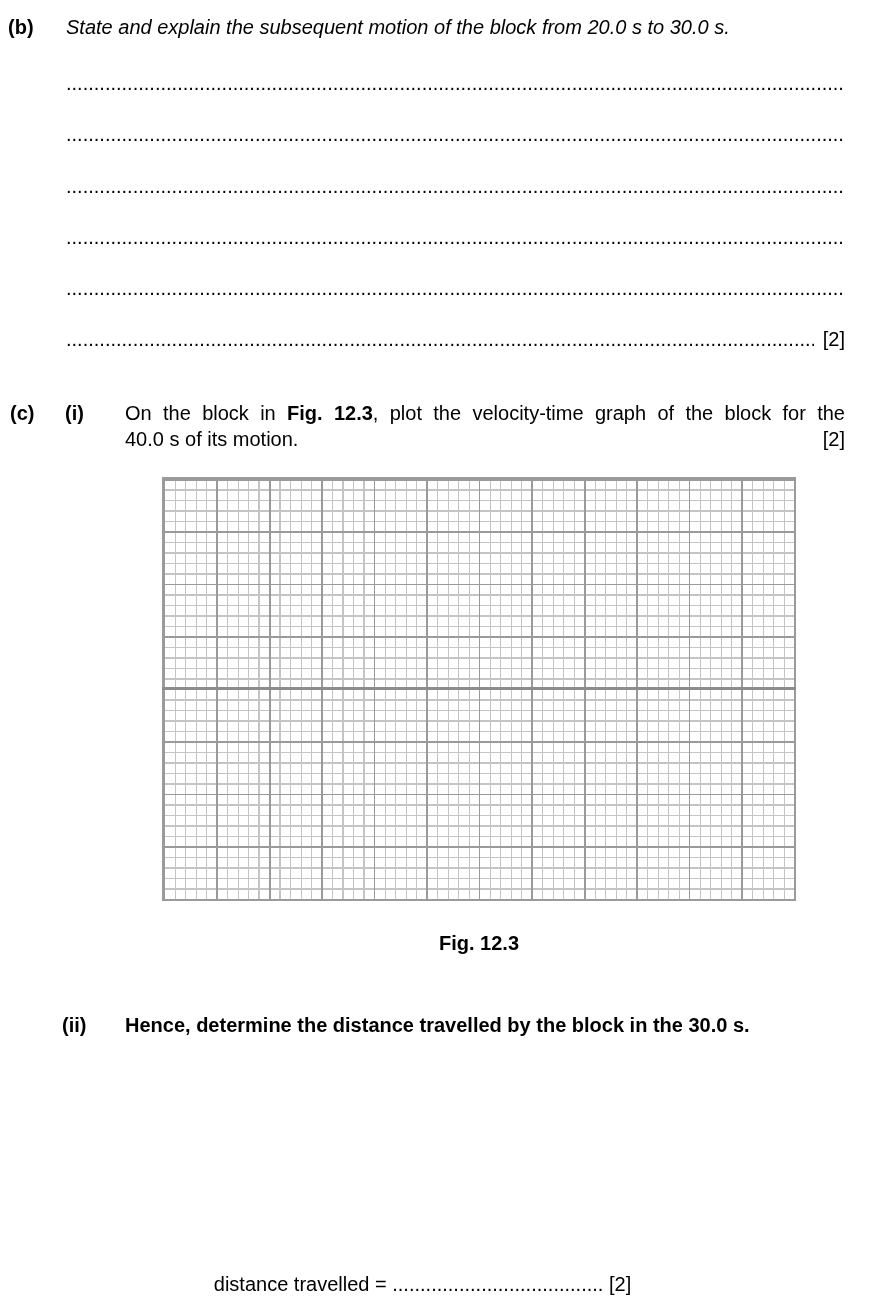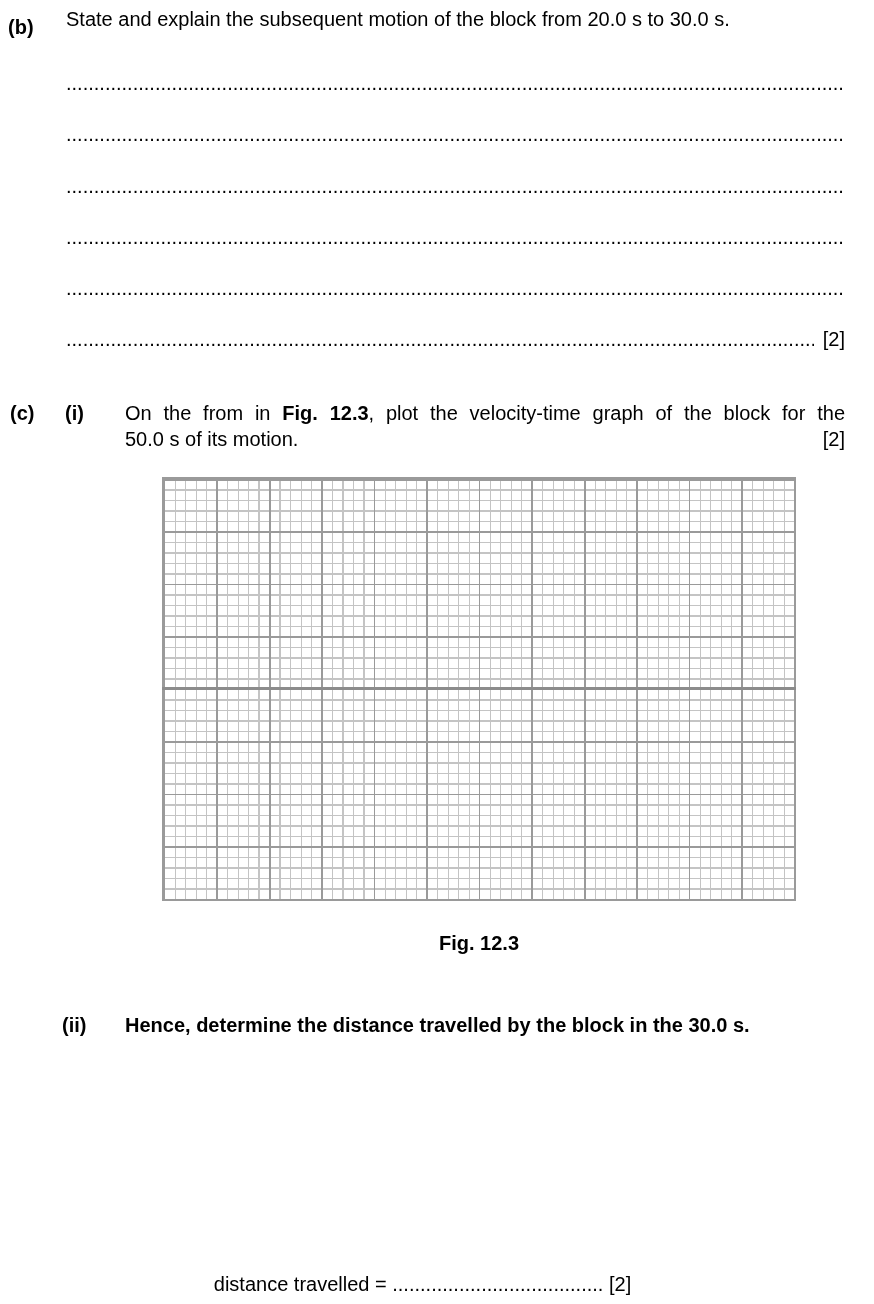--- a/index.html
+++ b/index.html
@@ -15,21 +15,21 @@
     font-family: "Liberation Sans", "DejaVu Sans", sans-serif;
     font-size: 20px;
     color: #000000;
     overflow: hidden;
   }
   .abs { position: absolute; }
   .bold { font-weight: bold; }
 
   
   .b-label   { left: 8px;  top: 14px; font-weight: bold; line-height: 26px; }
-  .b-prompt  { left: 66px; top: 6px; right: 29px; line-height: 26px; }
+  .b-prompt  { left: 66px; top: 14px; right: 29px; line-height: 26px; font-style: italic; }
 
   
   .answer-line {
     left: 66px; right: 29px;
     height: 24px; line-height: 24px;
     display: flex;
     align-items: baseline;
   }
   .dots-fill {
     flex: 1 1 auto;
@@ -119,25 +119,25 @@
   </div>
   <div class="abs answer-line" style="top:327px">
     <span class="dots-fill">........................................................................................................................................................................................................</span>
     <span class="marks">[2]</span>
   </div>
 
   <div class="abs c-label">(c)</div>
   <div class="abs ci-label">(i)</div>
   <div class="abs ci-para">
     <div class="ci-line1">
-      <span>On the from in</span>
+      <span>On the block in</span>
       <span class="bold">Fig. 12.3</span><span>, plot the velocity-time graph of the block for the</span>
     </div>
     <div class="ci-line2">
-      <span>50.0 s of its motion.</span>
+      <span>40.0 s of its motion.</span>
       <span>[2]</span>
     </div>
   </div>
 
   <div class="abs graph-grid" style="--minor: #c4c4c4; --major: #9a9a9a; --axis: #8c8c8c;">
     <div class="grid-axis"></div>
   </div>
   <div class="abs fig-caption">Fig. 12.3</div>
 
   <div class="abs cii-label">(ii)</div>

